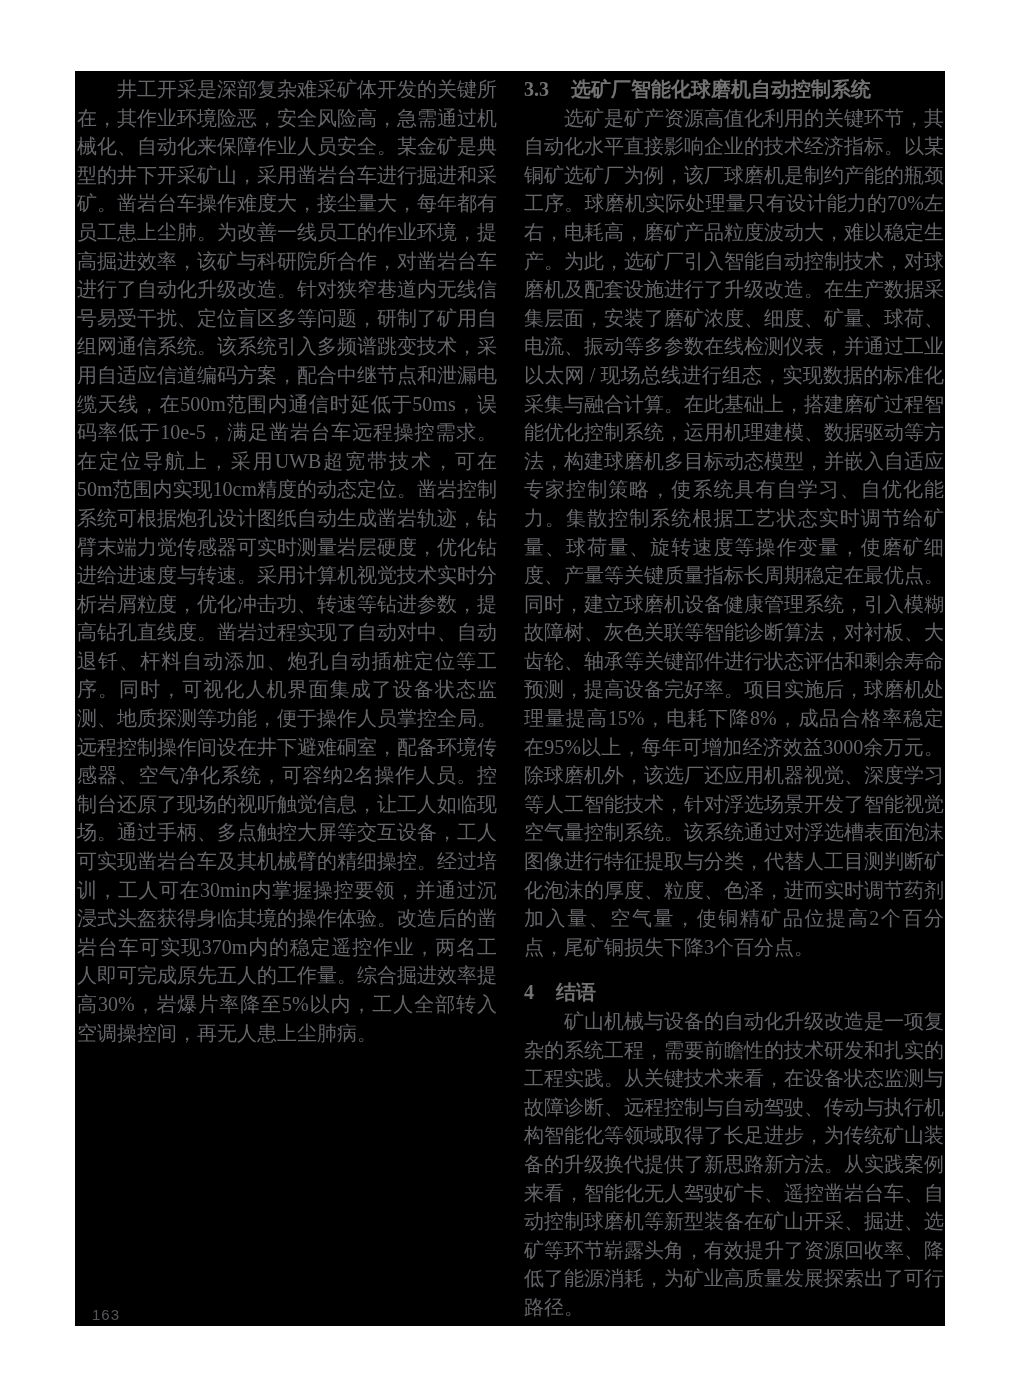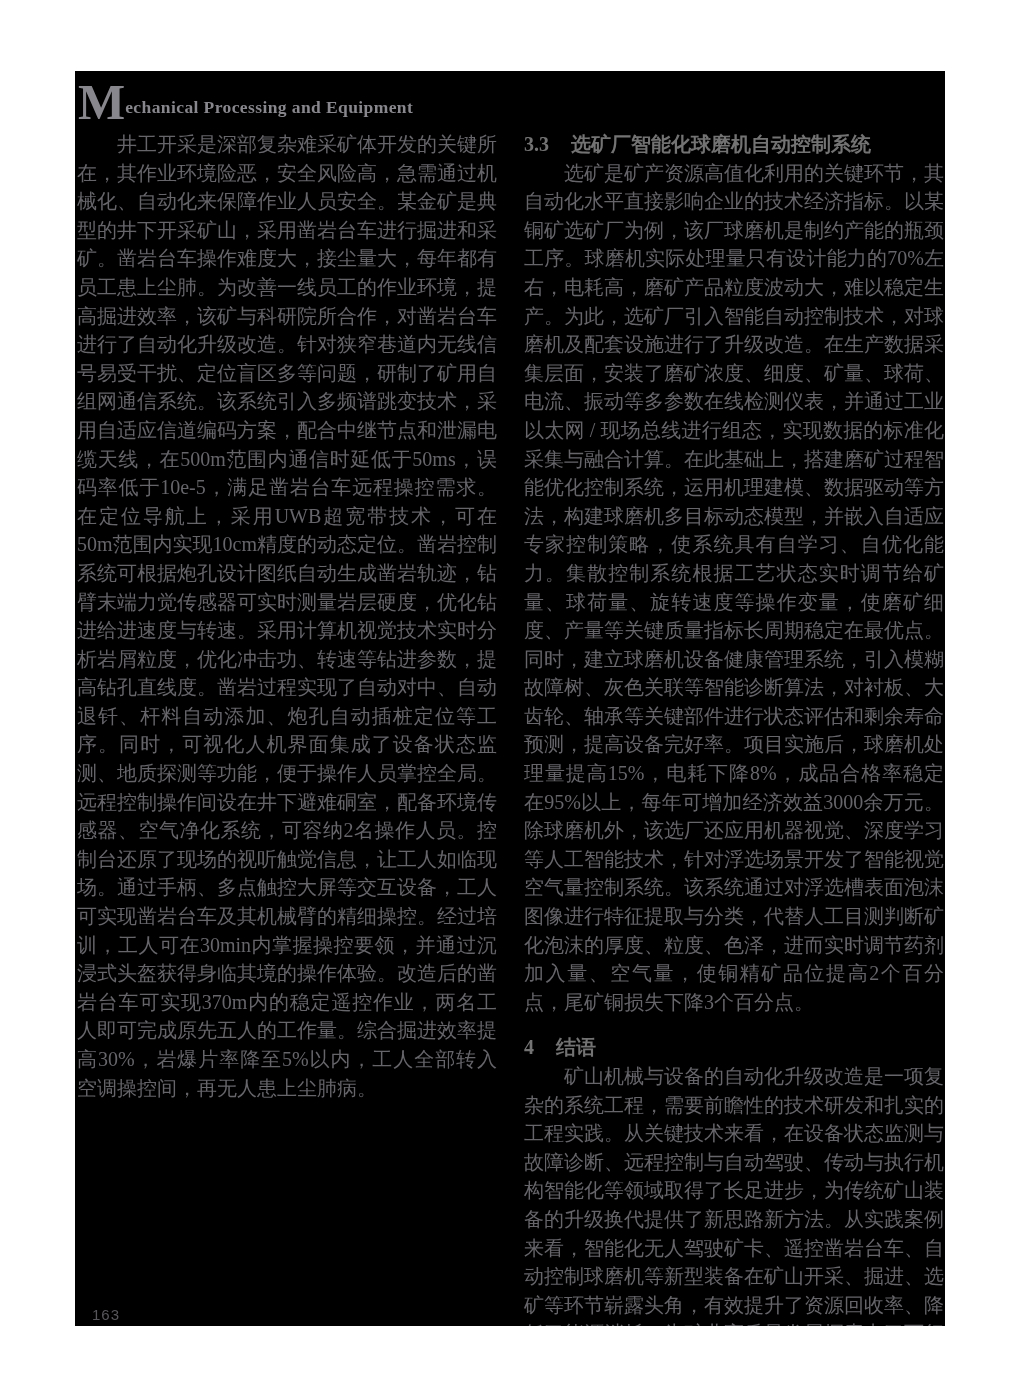--- a/index.html
+++ b/index.html
@@ -77,23 +77,20 @@
     font-size: 15px;
     color: #56565b;
     letter-spacing: 1px;
   }
 </style>
 </head>
 <body>
 
 <div class="page">
 
-  <div class="page-header">
-    <span class="dropcap">M</span><span class="header-rest">echanical Processing and Equipment</span>
-  </div>
 
   <div class="columns">
 
     <div class="col">
       <p class="indent">井工开采是深部复杂难采矿体开发的关键所在，其作业环境险恶，安全风险高，急需通过机械化、自动化来保障作业人员安全。某金矿是典型的井下开采矿山，采用凿岩台车进行掘进和采矿。凿岩台车操作难度大，接尘量大，每年都有员工患上尘肺。为改善一线员工的作业环境，提高掘进效率，该矿与科研院所合作，对凿岩台车进行了自动化升级改造。针对狭窄巷道内无线信号易受干扰、定位盲区多等问题，研制了矿用自组网通信系统。该系统引入多频谱跳变技术，采用自适应信道编码方案，配合中继节点和泄漏电缆天线，在500m范围内通信时延低于50ms，误码率低于10e-5，满足凿岩台车远程操控需求。在定位导航上，采用UWB超宽带技术，可在50m范围内实现10cm精度的动态定位。凿岩控制系统可根据炮孔设计图纸自动生成凿岩轨迹，钻臂末端力觉传感器可实时测量岩层硬度，优化钻进给进速度与转速。采用计算机视觉技术实时分析岩屑粒度，优化冲击功、转速等钻进参数，提高钻孔直线度。凿岩过程实现了自动对中、自动退钎、杆料自动添加、炮孔自动插桩定位等工序。同时，可视化人机界面集成了设备状态监测、地质探测等功能，便于操作人员掌控全局。远程控制操作间设在井下避难硐室，配备环境传感器、空气净化系统，可容纳2名操作人员。控制台还原了现场的视听触觉信息，让工人如临现场。通过手柄、多点触控大屏等交互设备，工人可实现凿岩台车及其机械臂的精细操控。经过培训，工人可在30min内掌握操控要领，并通过沉浸式头盔获得身临其境的操作体验。改造后的凿岩台车可实现370m内的稳定遥控作业，两名工人即可完成原先五人的工作量。综合掘进效率提高30%，岩爆片率降至5%以内，工人全部转入空调操控间，再无人患上尘肺病。</p>
     </div>
 
     <div class="col">
       <p class="sec-heading"><span class="sec-num">3.3</span><span>选矿厂智能化球磨机自动控制系统</span></p>
       <p class="indent">选矿是矿产资源高值化利用的关键环节，其自动化水平直接影响企业的技术经济指标。以某铜矿选矿厂为例，该厂球磨机是制约产能的瓶颈工序。球磨机实际处理量只有设计能力的70%左右，电耗高，磨矿产品粒度波动大，难以稳定生产。为此，选矿厂引入智能自动控制技术，对球磨机及配套设施进行了升级改造。在生产数据采集层面，安装了磨矿浓度、细度、矿量、球荷、电流、振动等多参数在线检测仪表，并通过工业以太网 / 现场总线进行组态，实现数据的标准化采集与融合计算。在此基础上，搭建磨矿过程智能优化控制系统，运用机理建模、数据驱动等方法，构建球磨机多目标动态模型，并嵌入自适应专家控制策略，使系统具有自学习、自优化能力。集散控制系统根据工艺状态实时调节给矿量、球荷量、旋转速度等操作变量，使磨矿细度、产量等关键质量指标长周期稳定在最优点。同时，建立球磨机设备健康管理系统，引入模糊故障树、灰色关联等智能诊断算法，对衬板、大齿轮、轴承等关键部件进行状态评估和剩余寿命预测，提高设备完好率。项目实施后，球磨机处理量提高15%，电耗下降8%，成品合格率稳定在95%以上，每年可增加经济效益3000余万元。除球磨机外，该选厂还应用机器视觉、深度学习等人工智能技术，针对浮选场景开发了智能视觉空气量控制系统。该系统通过对浮选槽表面泡沫图像进行特征提取与分类，代替人工目测判断矿化泡沫的厚度、粒度、色泽，进而实时调节药剂加入量、空气量，使铜精矿品位提高2个百分点，尾矿铜损失下降3个百分点。</p>

